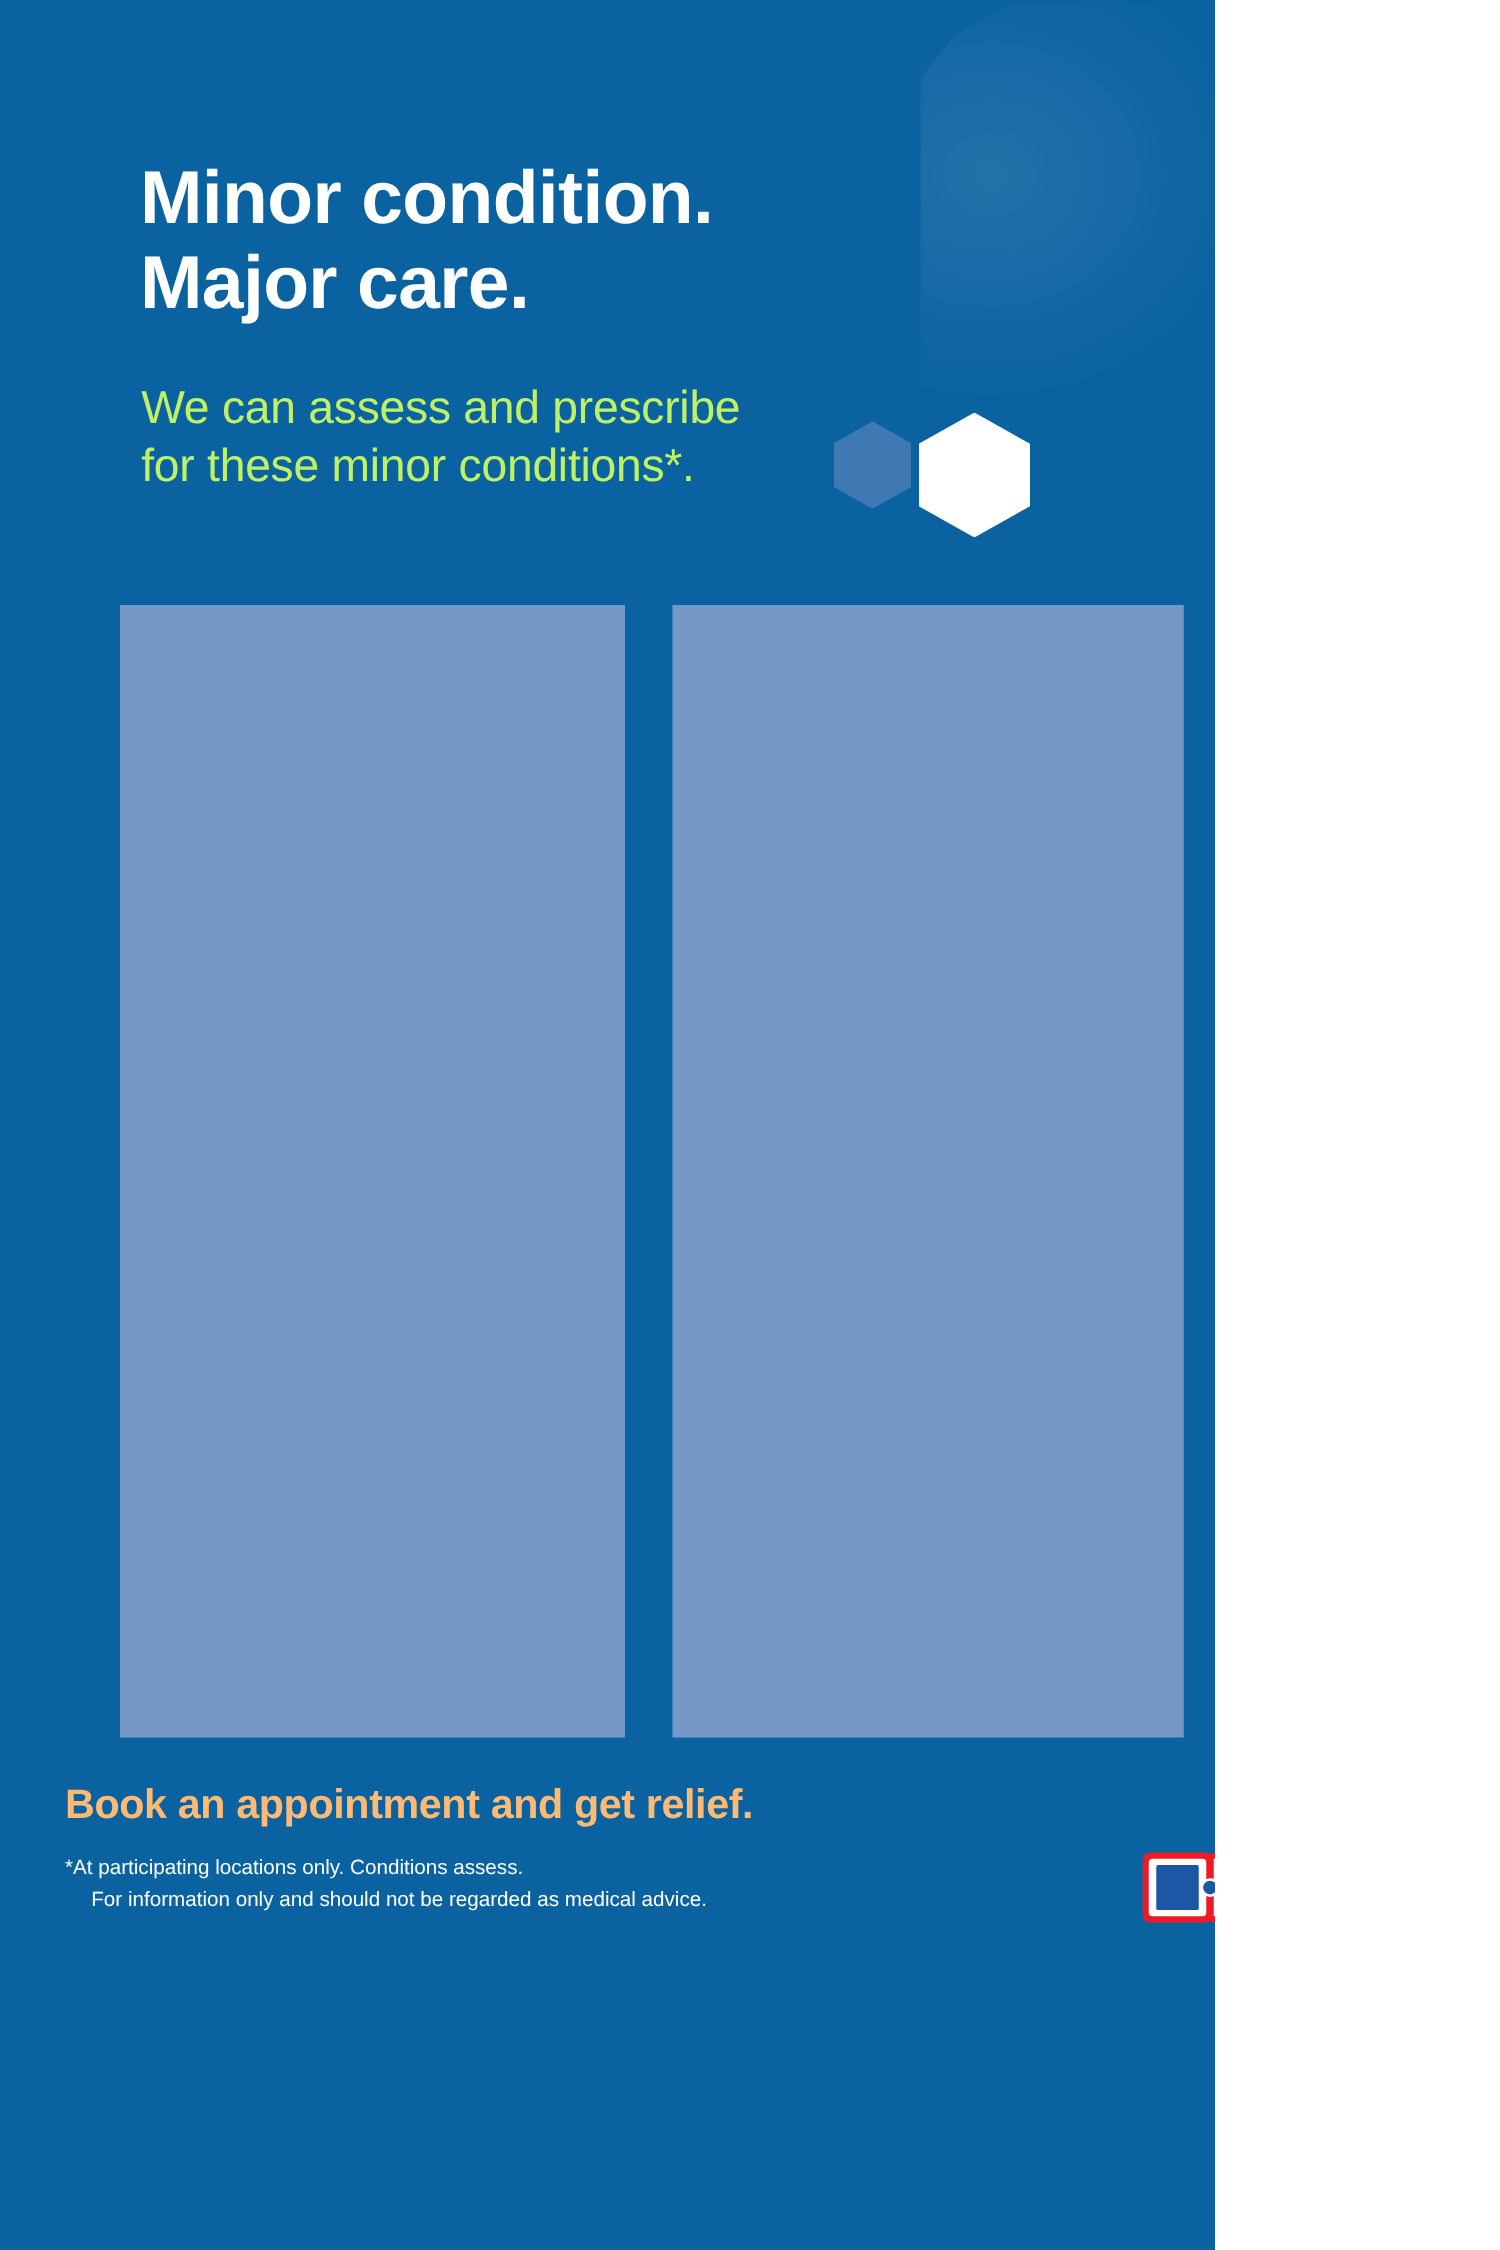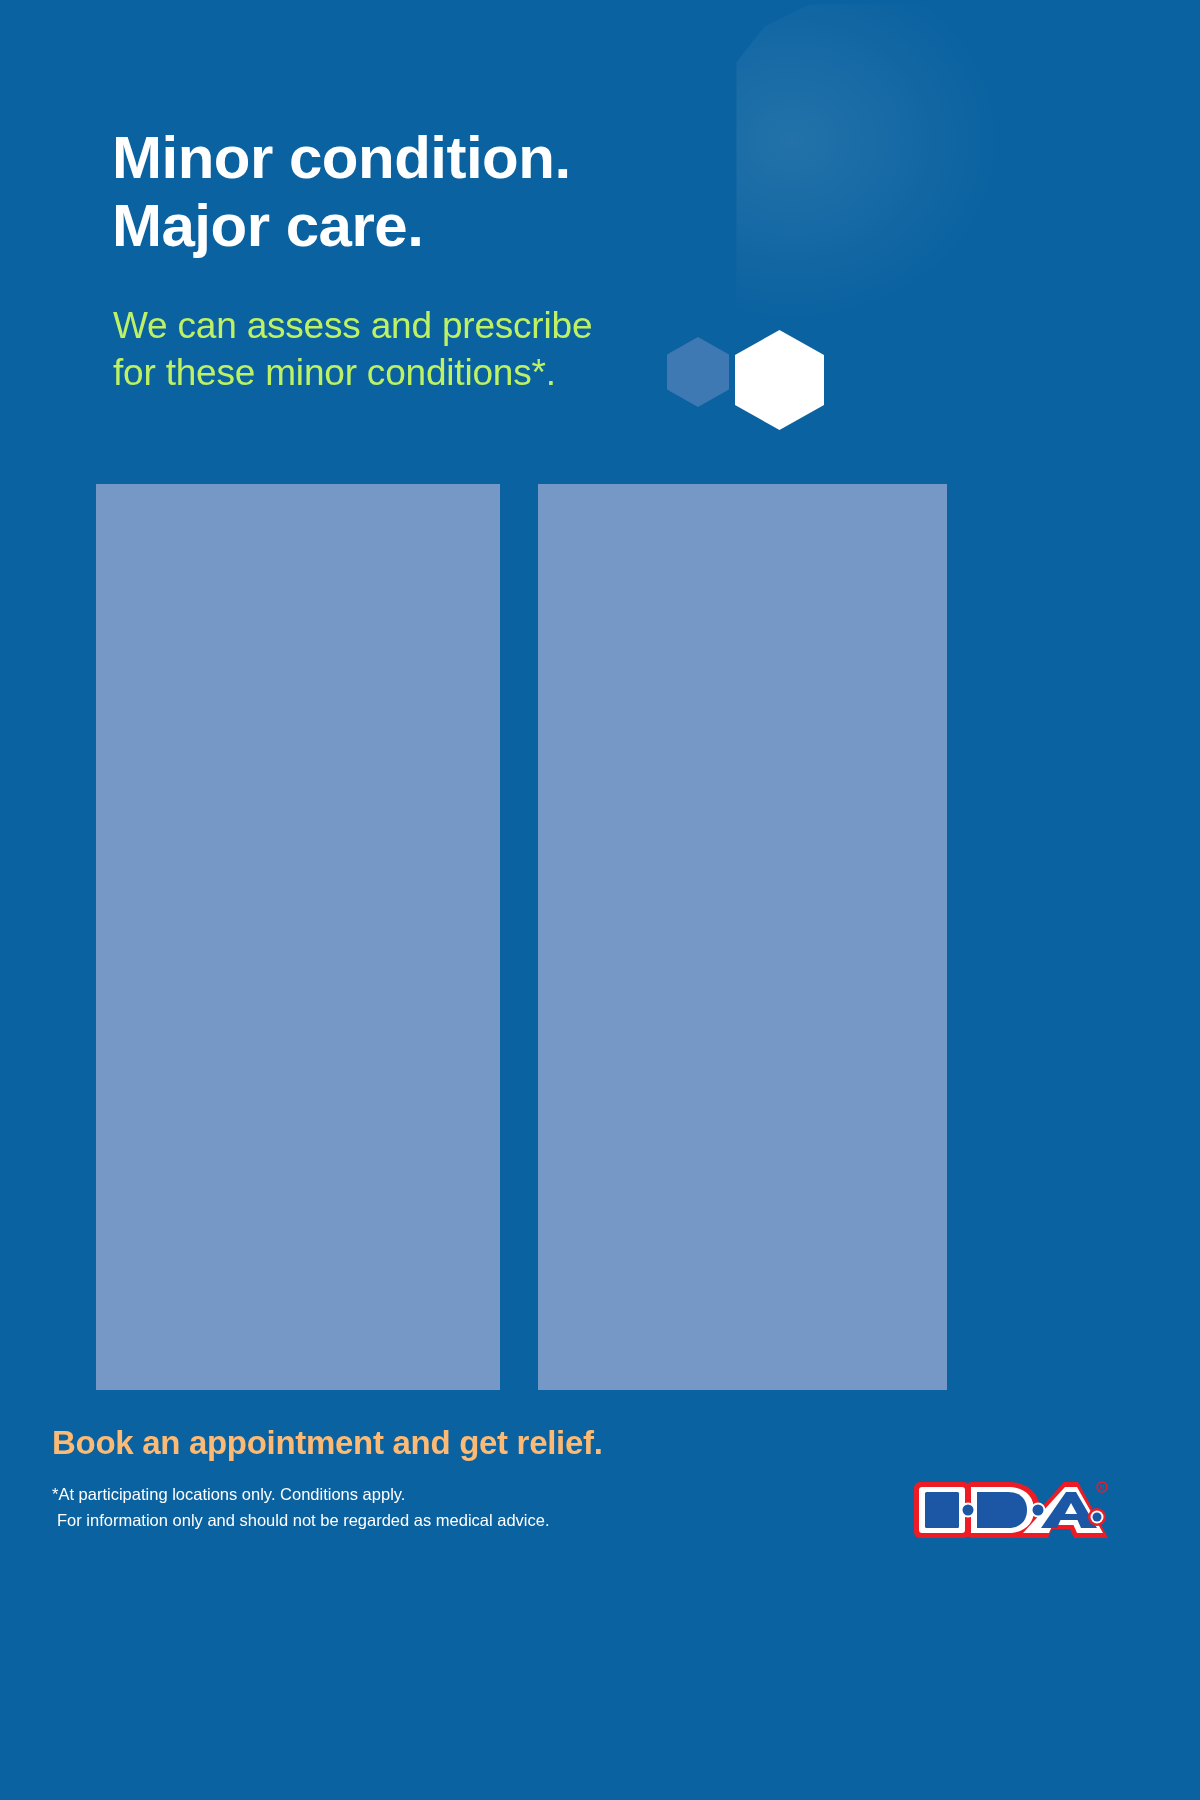--- a/index.html
+++ b/index.html
@@ -2,21 +2,21 @@
 <html><head>
 <meta charset="utf-8">
 <style>
   html, body {
     margin: 0;
     padding: 0;
     background: #ffffff;
   }
   #poster {
     position: relative;
-    width: 1200px;
+    width: 972px;
     height: 1800px;
     background: #0a62a0;
     overflow: hidden;
     font-family: "Liberation Sans", sans-serif;
     -webkit-font-smoothing: antialiased;
   }
 
   
   .hero-photo {
     position: absolute;
@@ -157,21 +157,21 @@
   }
   .disclaimer {
     position: absolute;
     left: 52px;
     top: 1482px;
     color: #ffffff;
     font-size: 16.5px;
     font-weight: 400;
     line-height: 1.55;
   }
-  .disclaimer-line-2 { padding-left: 5px; }
+  .disclaimer-line-2 { padding-left: 5px; margin-left: 16px; }
 
   
   .ida-logo {
     position: absolute;
     left: 914px;
     top: 1476px;
     width: 196px;
     height: 68px;
   }
   .ida-logo svg { display: block; width: 100%; height: 100%; }
@@ -196,21 +196,21 @@
   <div class="hex hex-white"></div>
 
   <div class="panels">
     <div class="panel panel-left"></div>
     <div class="panel panel-right"></div>
   </div>
 
   <div class="footer-cta">Book an appointment and get relief.</div>
 
   <div class="disclaimer">
-    <div>*At participating locations only. Conditions apply.</div>
+    <div>*At participating locations only. Conditions assess.</div>
     <div class="disclaimer-line-2">For information only and should not be regarded as medical advice.</div>
   </div>
 
   <div class="ida-logo">
     <svg viewBox="0 0 196 68" xmlns="http://www.w3.org/2000/svg" aria-hidden="true">
 
       <g>
         <path fill="#ed1c24" d="M6 6 h44 a6 6 0 0 1 6 6 v44 a6 6 0 0 1 -6 6 H6 a6 6 0 0 1 -6 -6 V12 A6 6 0 0 1 6 6 Z"></path>
         <path fill="#ed1c24" d="M58 6 h36 c20 0 32 12 32 28 s-12 28 -32 28 H58 a6 6 0 0 1 -6 -6 V12 a6 6 0 0 1 6 -6 Z"></path>
         <path fill="#ed1c24" d="M150 6 h14 l30 56 h-34 l-4 -9 h-18 l-4 9 h-34 Z"></path>

